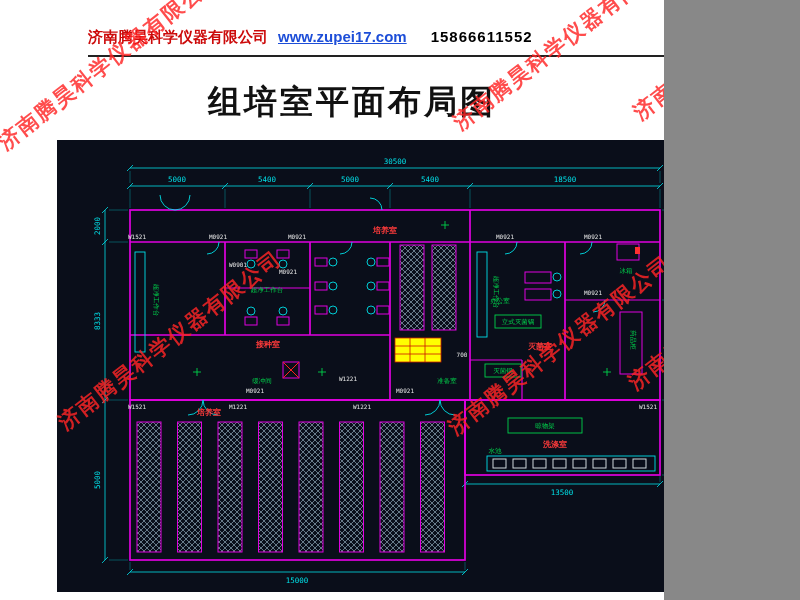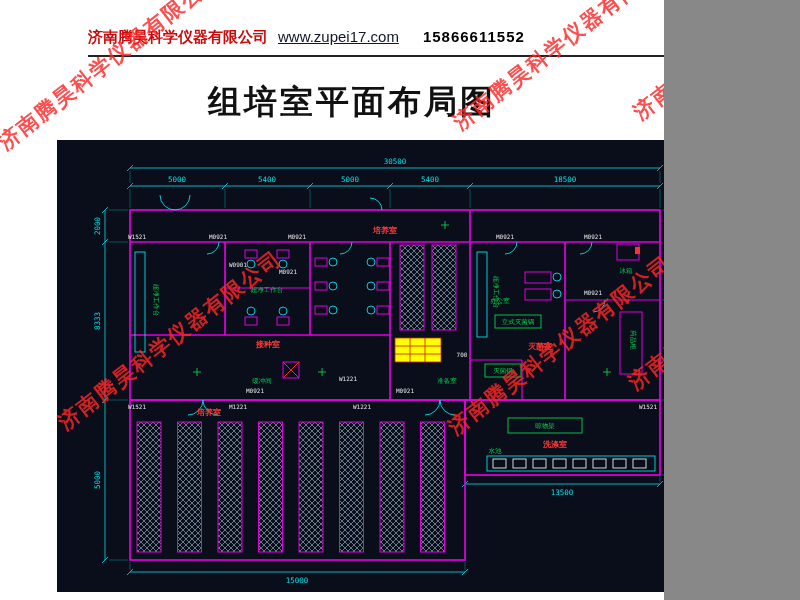--- a/index.html
+++ b/index.html
@@ -2,21 +2,21 @@
 <html style="--wall: #e000e0; --dim: #00e0e8; --label: #00d24b; --room: #ff3b3b; --code: #e8e8e8; --highlight: #ffff00; --background: #0a0e1a; --wm: #ff2525;"><head>
 <meta charset="utf-8">
 <style>
   html,body{margin:0;padding:0;background:#888;}
   .page{position:relative;width:664px;height:600px;background:#ffffff;overflow:hidden;
         font-family:"Liberation Sans",sans-serif;}
   
   .hdr{position:absolute;left:88px;top:28px;width:640px;display:flex;align-items:baseline;
        font-size:15px;white-space:nowrap;}
   .hdr .company{color:#cc0a0a;font-weight:bold;margin-right:10px;}
-  .hdr a{color:#0f172a;text-decoration:underline;margin-right:12px;}
+  .hdr a{color:#1d4ed8;text-decoration:underline;margin-right:12px;font-weight:bold;}
   .hdr .phone{color:#000000;font-weight:bold;margin-left:12px;letter-spacing:1px;}
   .rule{position:absolute;left:88px;top:55px;width:602px;border-top:2px solid #222;}
   
   .title{position:absolute;left:0;top:80px;width:100%;text-align:center;color:#111;
          font-size:33px;font-weight:bold;letter-spacing:3px;padding-left:20px;}
   
   .drawing{position:absolute;left:57px;top:140px;width:686px;height:452px;
            background:var(--background,#0a0e1a);}
   svg text{font-family:"DejaVu Sans Mono",monospace;}
   .wall{stroke:var(--wall,#e000e0);fill:none;stroke-width:1.7;}

